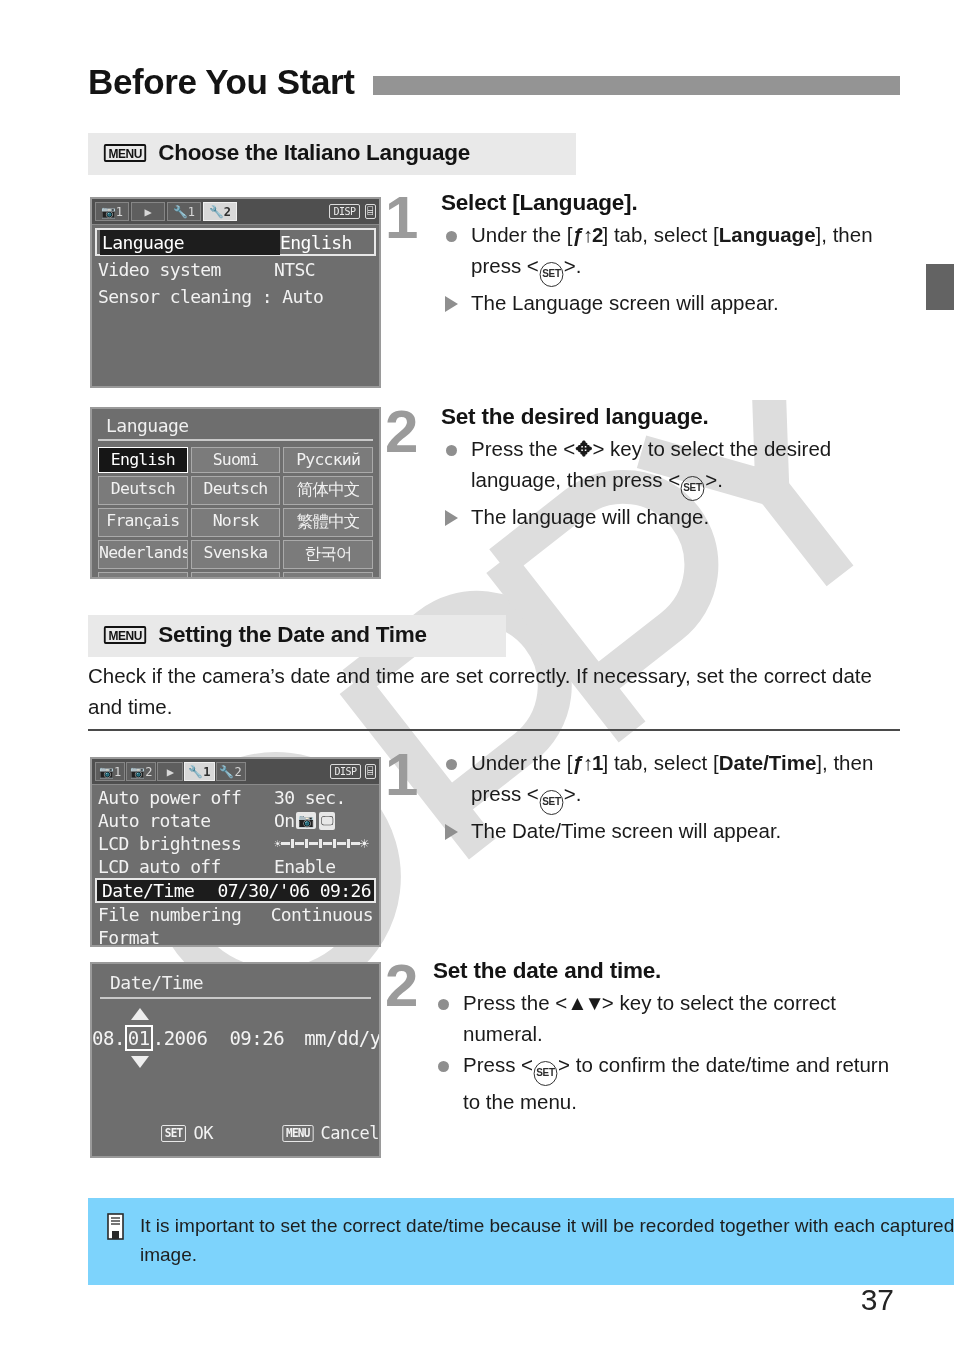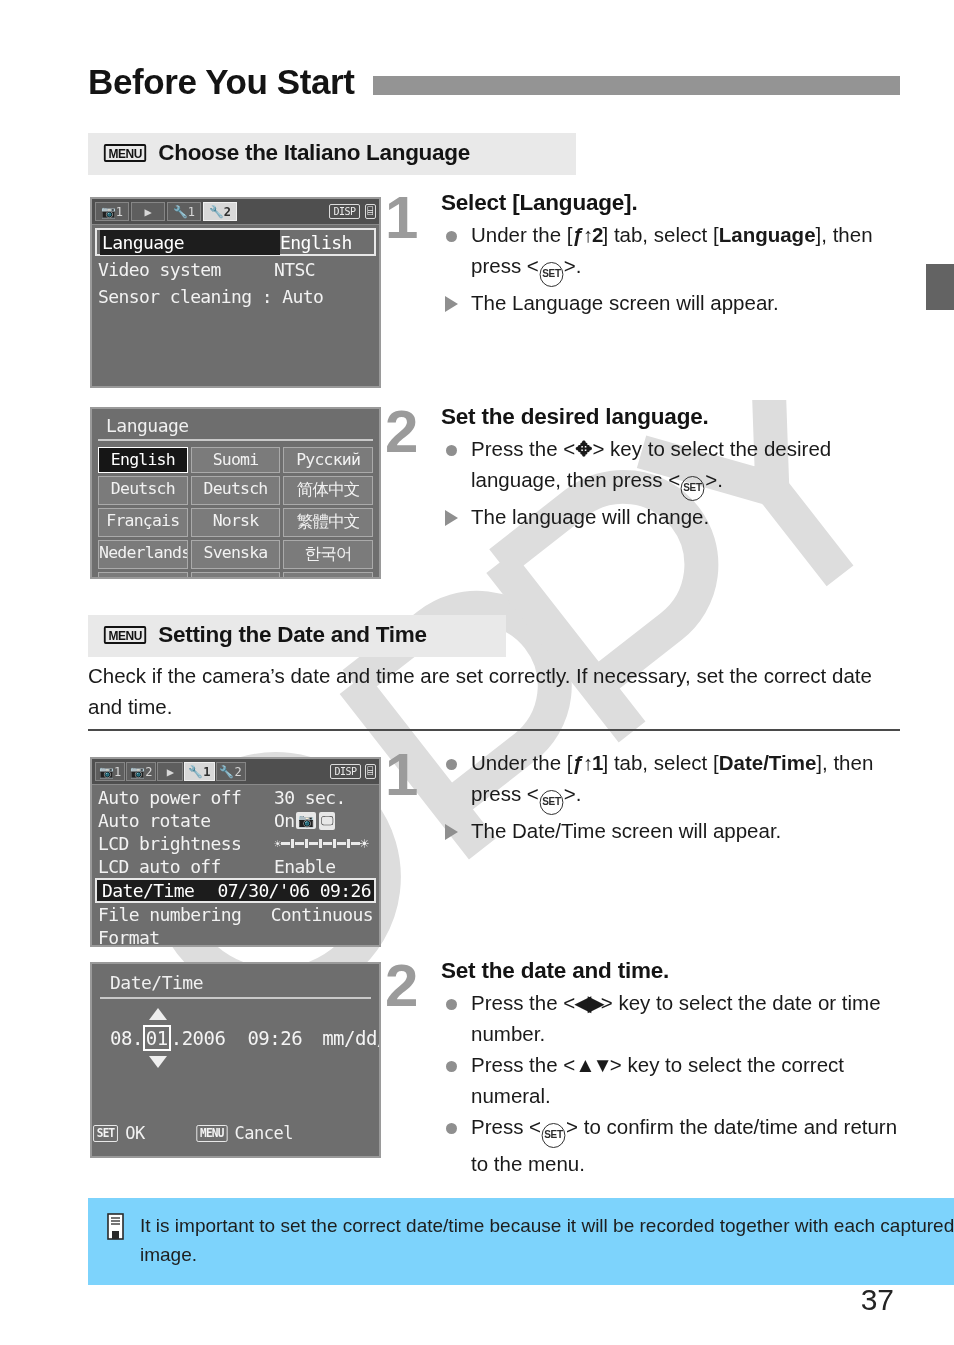--- a/index.html
+++ b/index.html
@@ -329,21 +329,20 @@
     margin: 3px 8px 0 8px;
     color: #f0f0f0;
   }
   .dt-main {
     position: relative;
     margin-top: 26px;
     display: flex;
     align-items: center;
     font-size: 19px;
     letter-spacing: -0.5px;
-    padding-left: 18px;
     color: #f4f4f4;
   }
   .dt-field-sel {
     border: 2px solid #ffffff;
     padding: 0 1px;
     position: relative;
   }
   .arrow-up, .arrow-dn {
     position: absolute;
     left: 54px;
@@ -351,22 +350,22 @@
     border-left: 9px solid transparent;
     border-right: 9px solid transparent;
   }
   .arrow-up { top: -19px; border-bottom: 12px solid #efefef; }
   .arrow-dn { bottom: -19px; border-top: 12px solid #efefef; }
   .dt-foot {
     position: absolute;
     bottom: 13px;
     left: 0; right: 0;
     display: flex;
-    justify-content: flex-start;
-    gap: 50px;
+    justify-content: flex-end;
+    gap: 68px;
     font-size: 17px;
     letter-spacing: -0.5px;
     color: #f2f2f2;
   }
   .keycap {
     border: 1.6px solid #ededed;
     border-radius: 2px;
     font-size: 12px;
     font-weight: bold;
     padding: 1px 3px 1px 3px;
@@ -627,24 +626,23 @@
       <span style="margin-left:20px">mm/dd/yy</span>
     </div>
     <div class="dt-foot">
       <div><span class="keycap">SET</span><span>OK</span></div>
       <div><span class="keycap">MENU</span><span>Cancel</span></div>
     </div>
   </div>
 
   <div class="step" style="left:385px; top:958px; width:530px;">
     <div class="step-num" style="left:0; top:0;">2</div>
-    <div class="step-body" style="left:56px; top:0; width:474px;">
+    <div class="step-body" style="left:48px; top:0; width:474px;">
       <div class="step-title">Set the date and time.</div>
       <ul class="blist">
-        <li class="bullet-dot"><span>Press the &lt;</span><b style="letter-spacing:-3px">◀▶</b><span>&gt; key to select the date or time number.</span></li>
         <li class="bullet-dot"><span>Press the &lt;</span><b style="letter-spacing:-3px">▲▼</b><span>&gt; key to select the correct numeral.</span></li>
         <li class="bullet-dot"><span>Press &lt;</span><span class="setkey">SET</span><span>&gt; to confirm the date/time and return to the menu.</span></li>
       </ul>
     </div>
   </div>
 
   <div class="note">
     <div class="note-icon">
       <svg width="20" height="28" viewBox="0 0 20 28">
         <rect x="2" y="1" width="15" height="25" fill="#ffffff" stroke="#2a2a2a" stroke-width="1.6"></rect>

